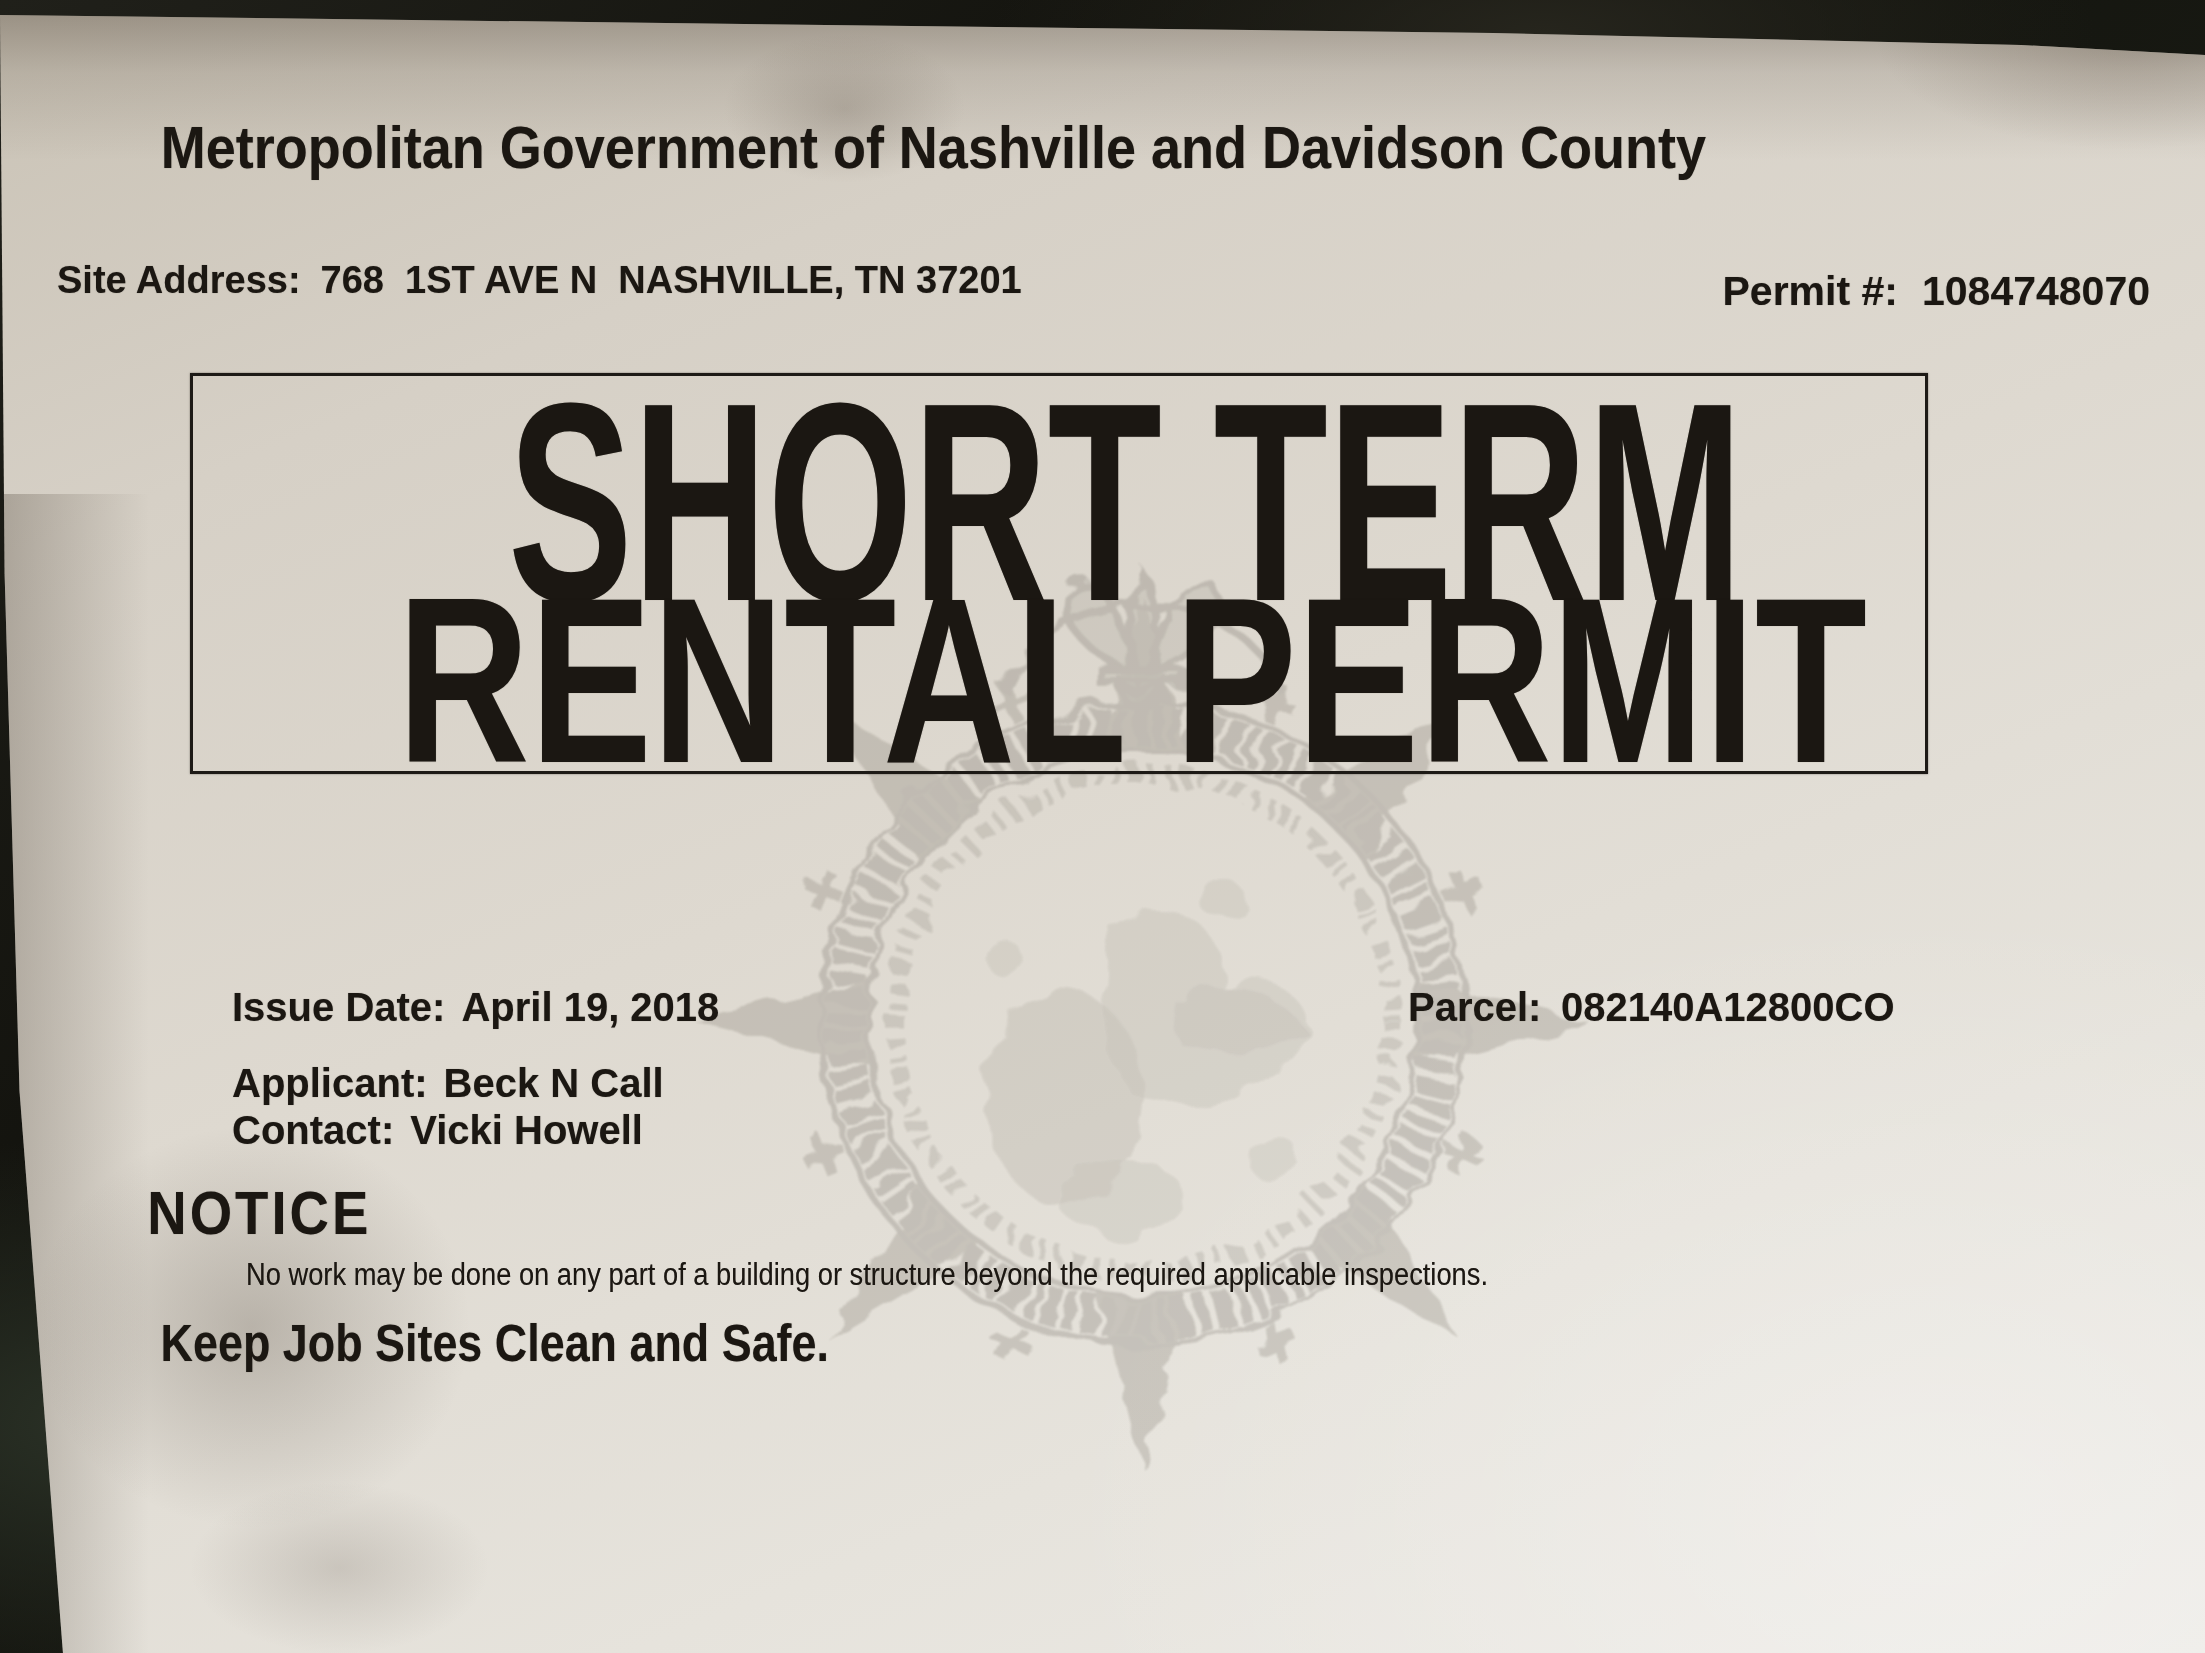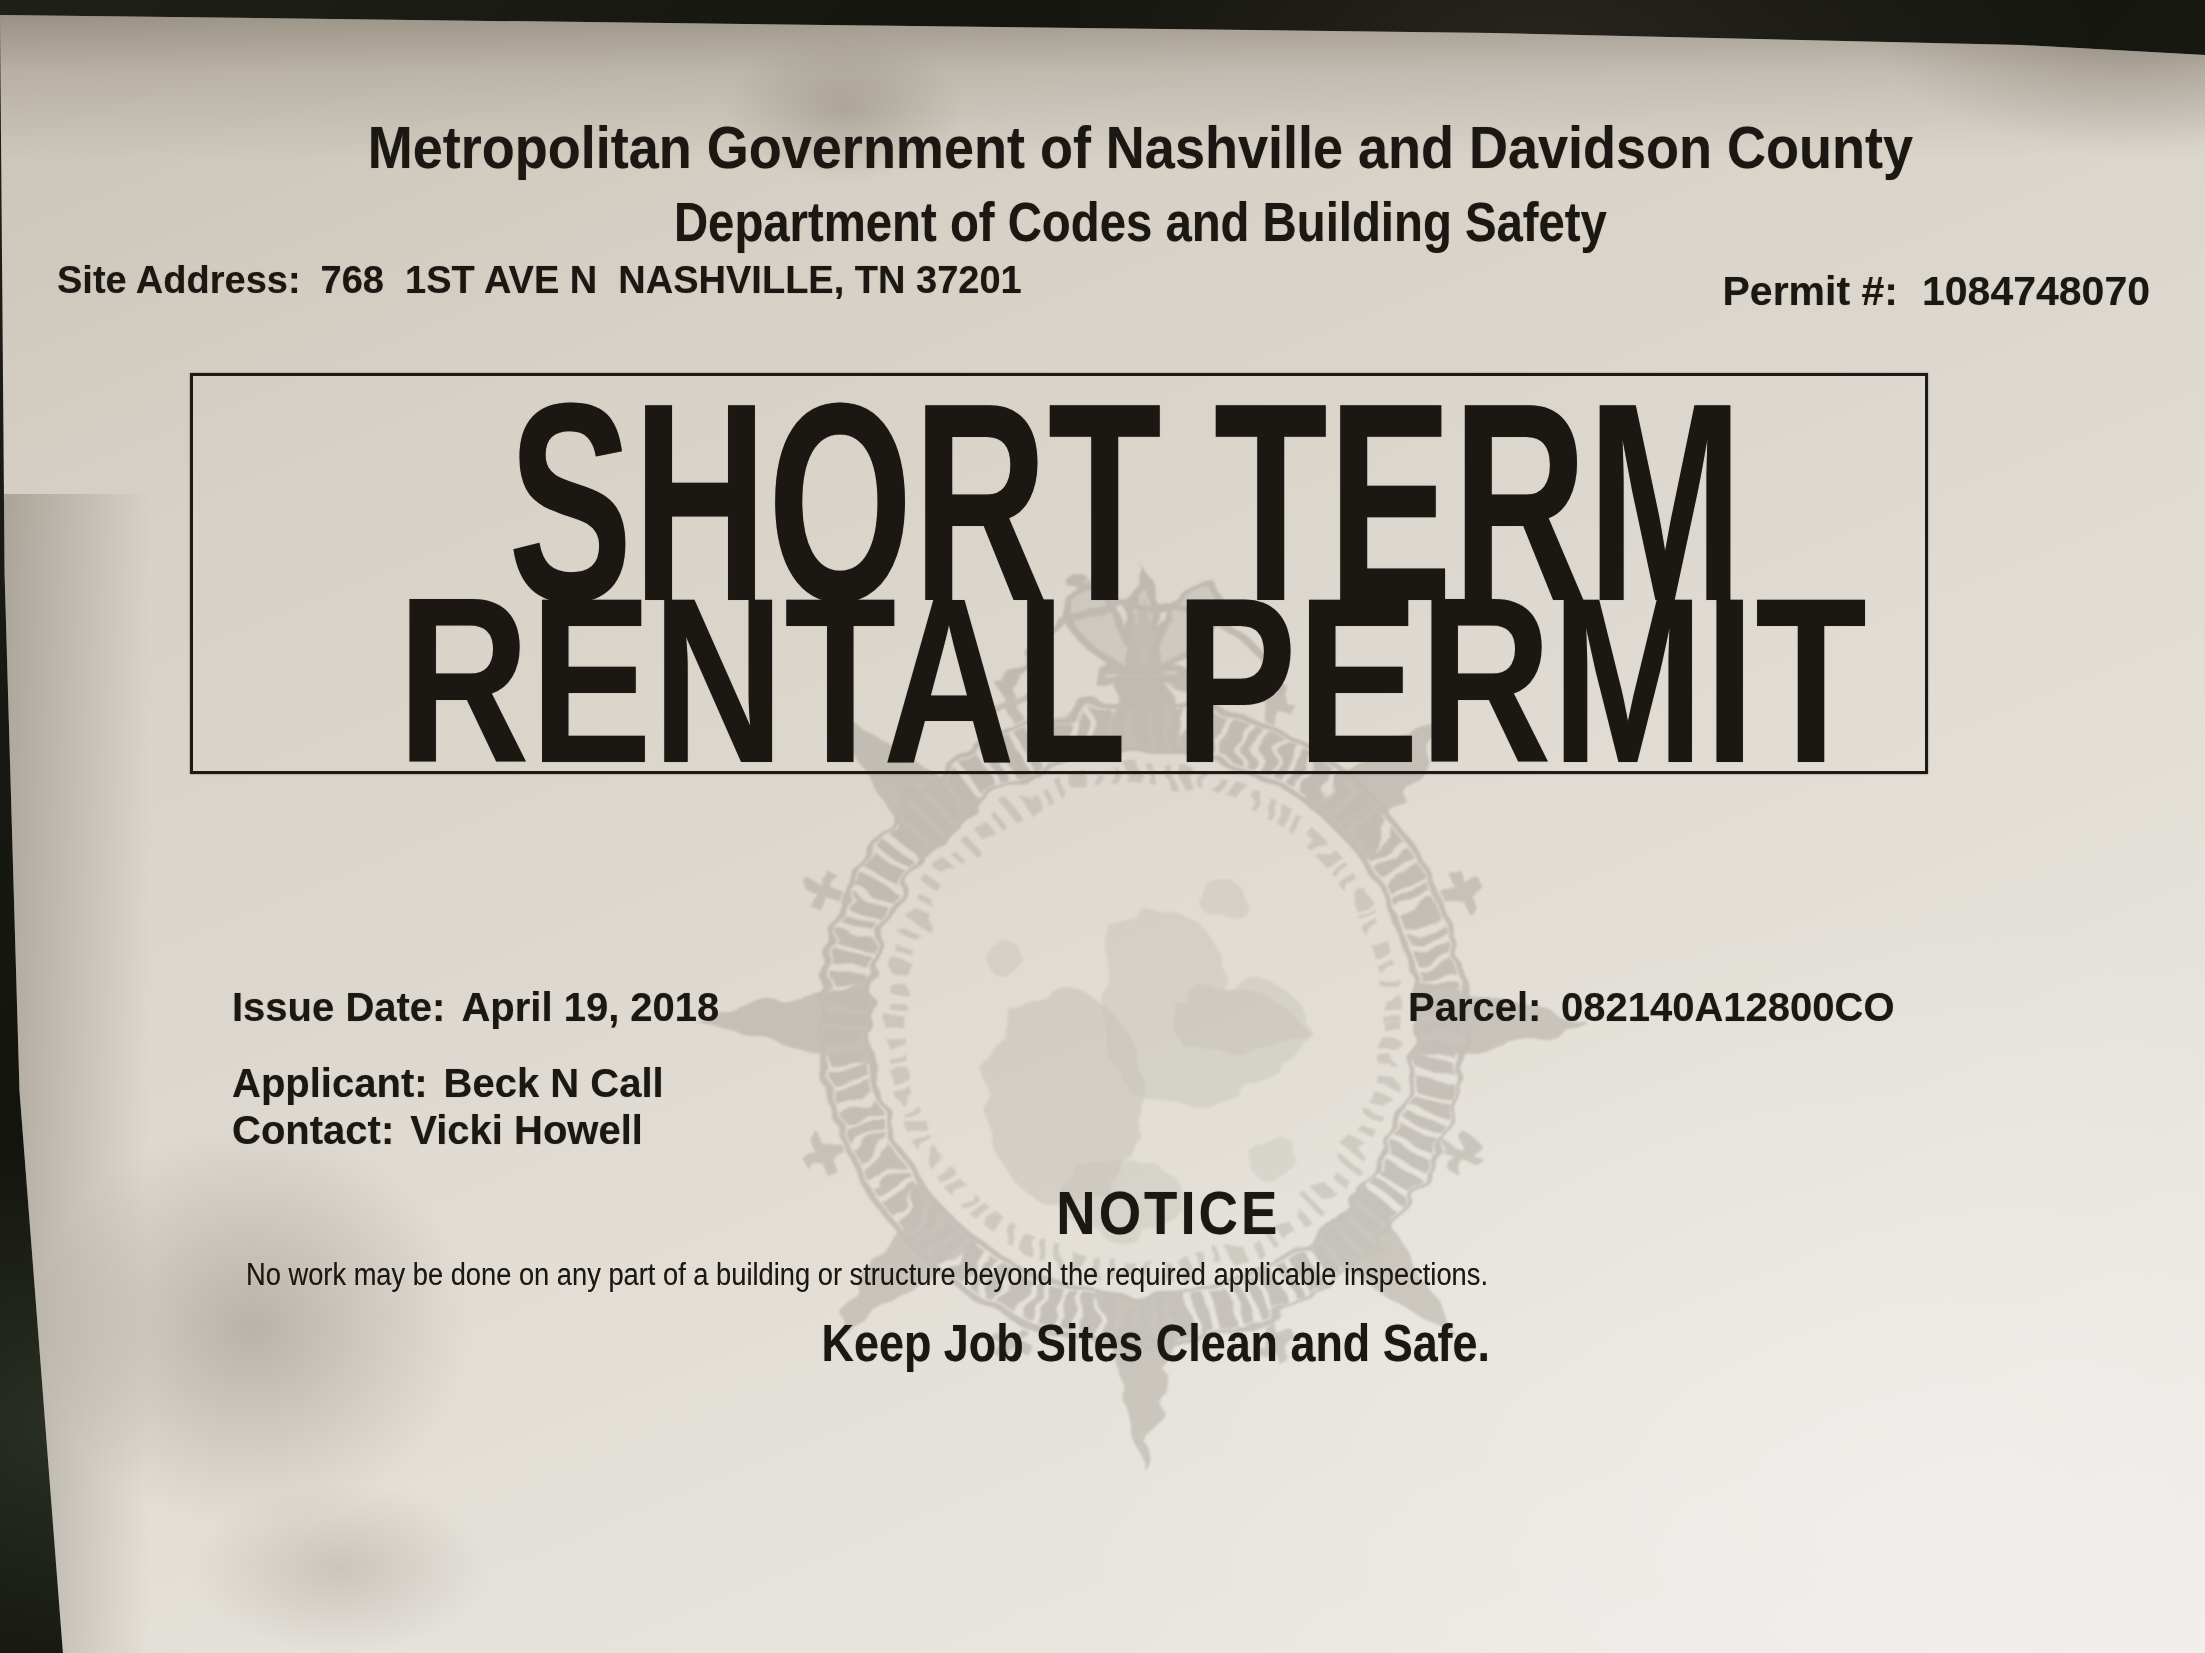--- a/index.html
+++ b/index.html
@@ -24,21 +24,21 @@
     background:linear-gradient(90deg,rgba(80,70,58,.32),rgba(80,70,58,0));}
   .sm-blotch1{top:34px;left:724px;width:241px;height:149px;
     background:radial-gradient(closest-side,rgba(105,94,82,.28),rgba(105,94,82,0));}
   .sm-blotch2{top:1126px;left:34px;width:436px;height:402px;
     background:radial-gradient(closest-side,rgba(108,99,88,.34),rgba(108,99,88,0));}
   .sm-blotch3{top:1482px;left:190px;width:299px;height:172px;
     background:radial-gradient(closest-side,rgba(110,100,90,.22),rgba(110,100,90,0));}
   
   .ink{position:absolute;color:#1b1712;font-weight:bold;white-space:pre;
        text-shadow:0 0 1.1px rgba(35,28,22,.38);}
-  .ctr{text-align:center;}
+  .ctr{}
   .sx{display:inline-block;transform-origin:center top;}
   .sxl{display:inline-block;transform-origin:left top;}
   .h1{top:113px;left:75px;width:2131px;font-size:60px;}
   .h1 .sx{transform:scaleX(.90);}
   .h2{top:190px;left:75px;width:2131px;font-size:55px;}
   .h2 .sx{transform:scaleX(.86);}
   .addr{top:259px;left:57px;font-size:38px;display:flex;gap:20px;}
   .permit{top:268px;right:55px;font-size:41px;display:flex;gap:24px;}
   .titlebox{position:absolute;top:373px;left:190px;width:1732px;height:395px;
     border:3.4px solid #1d1a16;box-shadow:0 0 1.7px rgba(30,25,20,.5);}
@@ -128,21 +128,20 @@
         <path d="M60,-40 C 160,-90 260,-60 300,10 C 240,60 140,70 70,40 Z" opacity=".5"></path>
         <ellipse cx="-40" cy="330" rx="120" ry="70" opacity=".45"></ellipse>
         <circle cx="150" cy="-230" r="40" opacity=".4"></circle>
         <circle cx="-260" cy="-120" r="34" opacity=".4"></circle>
         <circle cx="240" cy="250" r="46" opacity=".4"></circle>
       </g>
     </g>
   </svg>
 
   <div class="ink ctr h1"><span class="sx">Metropolitan Government of Nashville and Davidson County</span></div>
-  <div class="ink ctr h2"><span class="sx">Department of Codes and Building Safety</span></div>
 
   <div class="ink addr">
     <span>Site Address:</span><span>768  1ST AVE N  NASHVILLE, TN 37201</span>
   </div>
   <div class="ink permit">
     <span>Permit #:</span><span>1084748070</span>
   </div>
 
   <div class="titlebox"></div>
   <div class="ink ctr tl1"><span class="sx">SHORT TERM</span></div>

